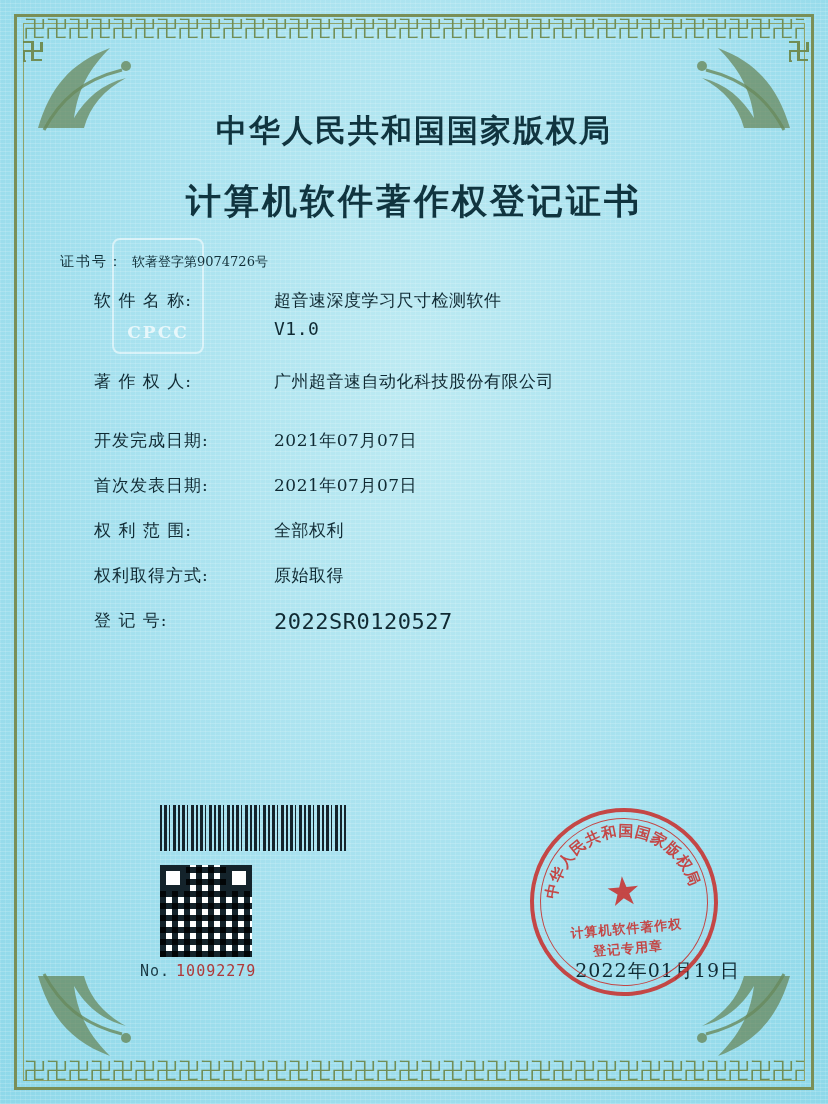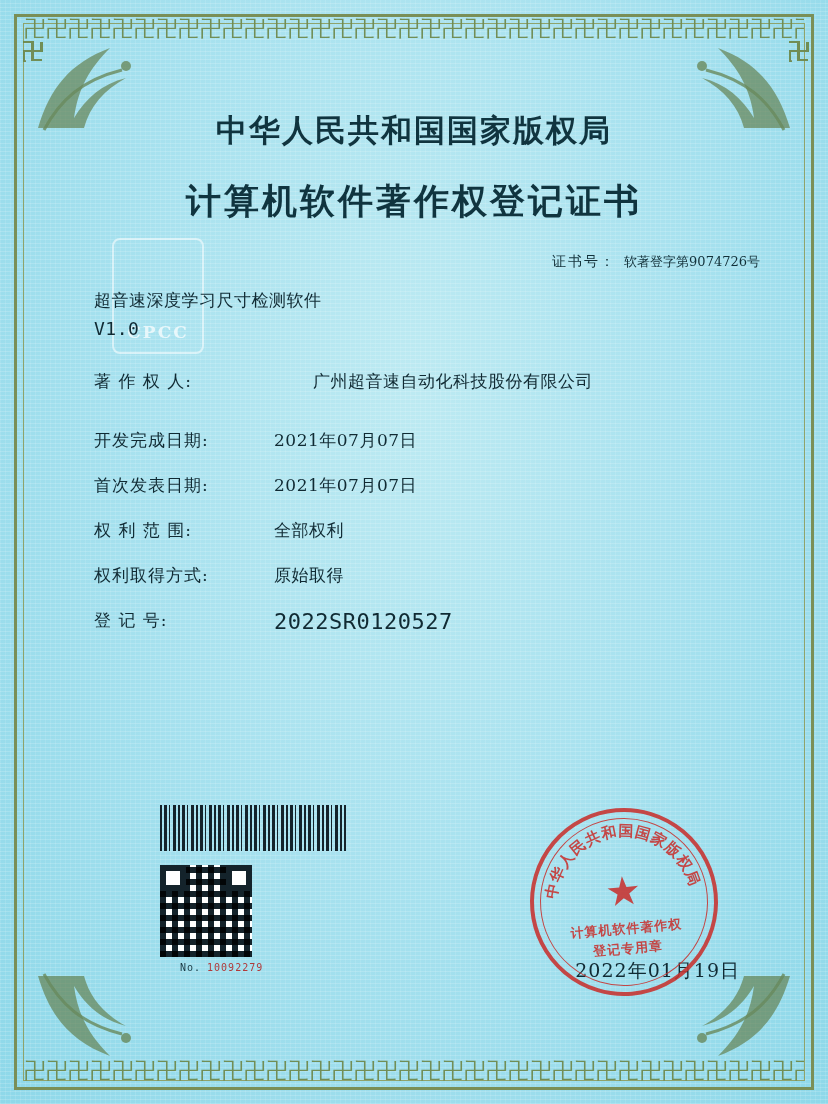--- a/index.html
+++ b/index.html
@@ -107,21 +107,20 @@
     text-align: center;
     font-family: Liberation Sans, sans-serif;
     font-size: 35px;
     font-weight: bold;
     letter-spacing: 3px;
     color: #10343f;
     margin-top: 26px;
   }
 
   .cert-no {
-    text-align: right;
     margin-top: 28px;
     padding-right: 8px;
     font-size: 14px;
     font-family: "DejaVu Serif", serif;
     color: #123039;
   }
   .cert-no .label { letter-spacing: 2px; margin-right: 8px; }
   .cert-no .value { font-size: 13px; }
 
   .fields {
@@ -211,24 +210,23 @@
     box-sizing: border-box;
   }
   .qr::before { left: 0; top: 0; }
   .qr::after { right: 0; top: 0; }
 
   .serial {
     position: absolute;
     left: 140px;
     top: 962px;
     font-family: "DejaVu Sans Mono", monospace;
-    font-size: 10px;
+    font-size: 15px;
     color: #1a3a45;
     letter-spacing: 1px;
-    margin-left: 40px;
   }
   .serial .no-label { margin-right: 6px; }
   .serial .digits { color: #b03a3a; }
 
   .issue-date {
     position: absolute;
     right: 88px;
     top: 958px;
     font-family: "DejaVu Serif", serif;
     font-size: 19px;
@@ -358,27 +356,28 @@
     <div class="title-main">中华人民共和国国家版权局</div>
     <div class="title-sub">计算机软件著作权登记证书</div>
 
     <div class="cert-no">
       <span class="label">证书号：</span><span class="value">软著登字第9074726号</span>
     </div>
 
     <div class="fields">
 
       <div class="field-row">
+        <div class="field-label">软 件 名 称:</div>
         <div class="field-value">
           <span>超音速深度学习尺寸检测软件</span>
           <span class="ver">V1.0</span>
         </div>
       </div>
 
-      <div class="field-row" style="margin-top:31px;gap:39px;">
+      <div class="field-row" style="margin-top:31px;">
         <div class="field-label">著 作 权 人:</div>
         <div class="field-value">广州超音速自动化科技股份有限公司</div>
       </div>
 
       <div class="gap-lg"></div>
 
       <div class="field-row">
         <div class="field-label">开发完成日期:</div>
         <div class="field-value">2021年07月07日</div>
       </div>

